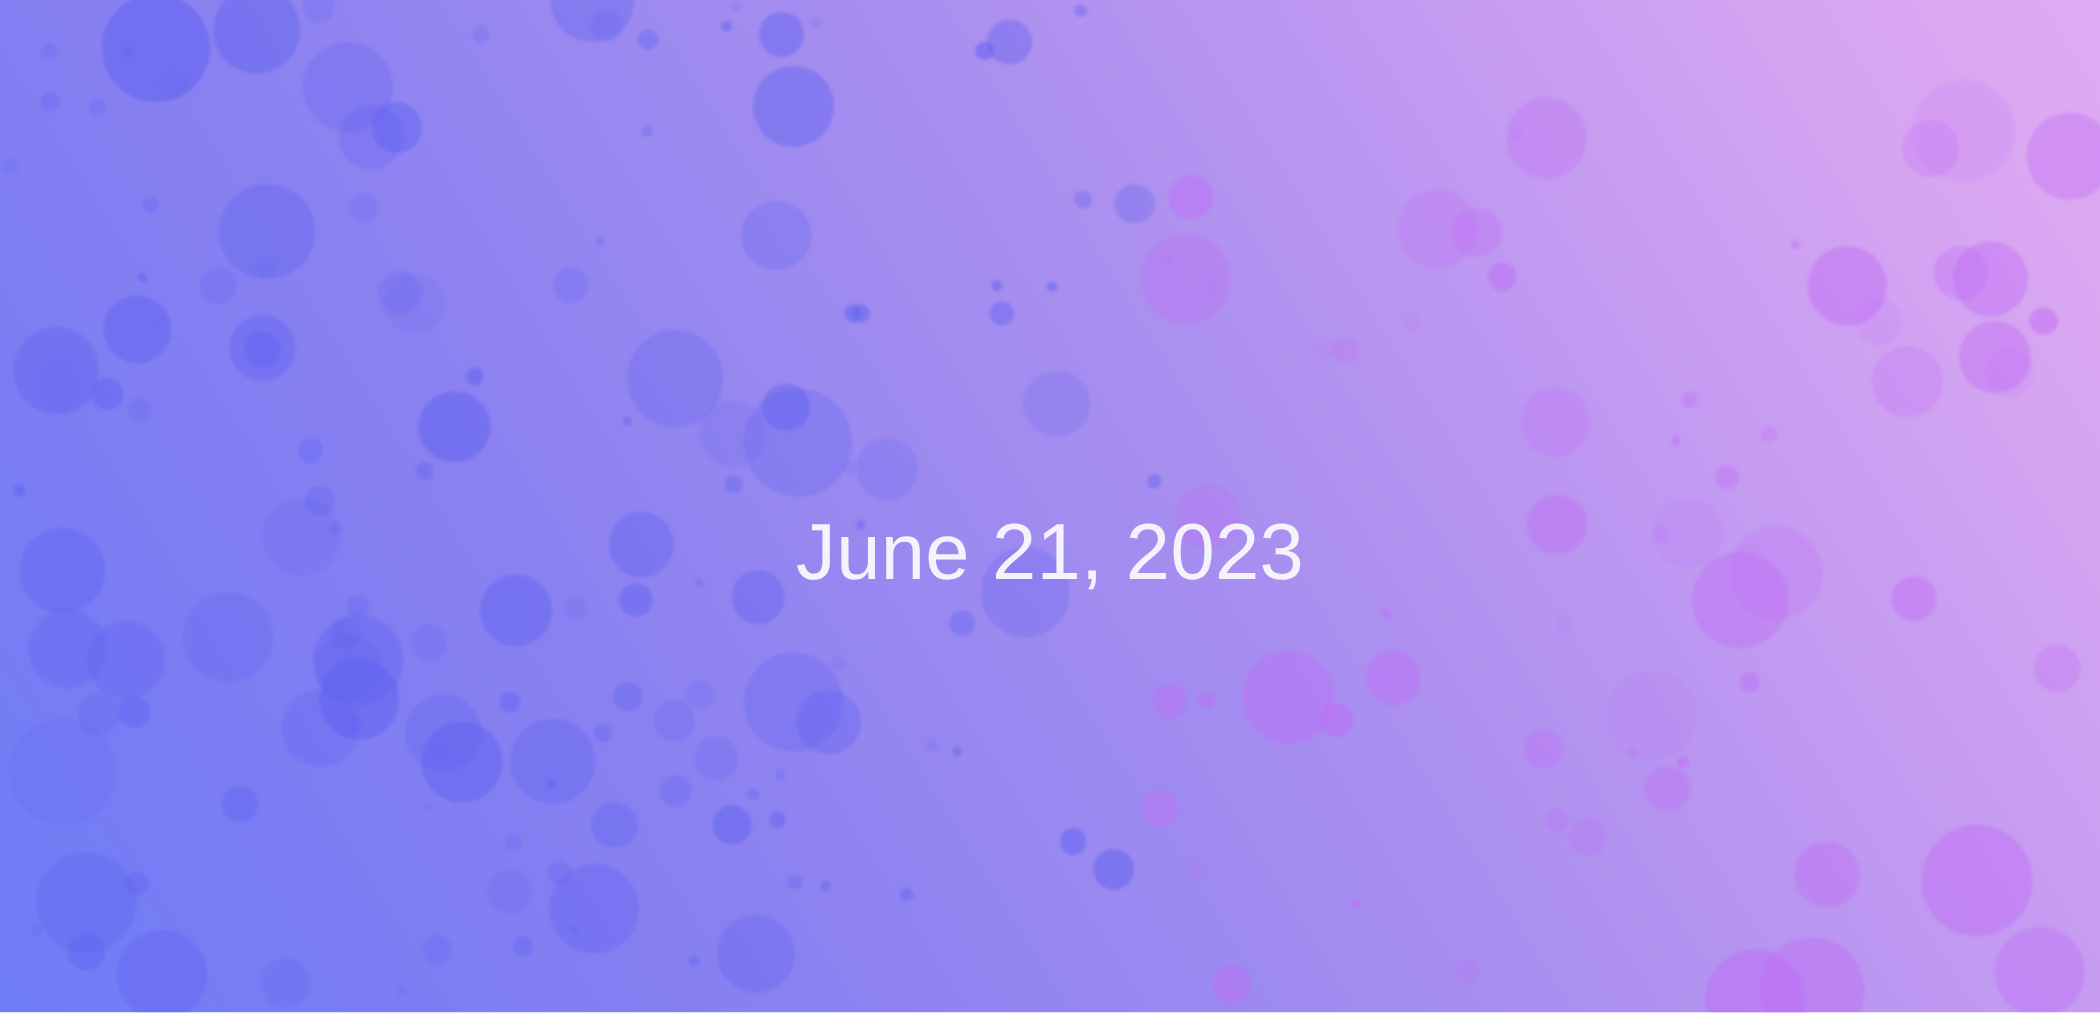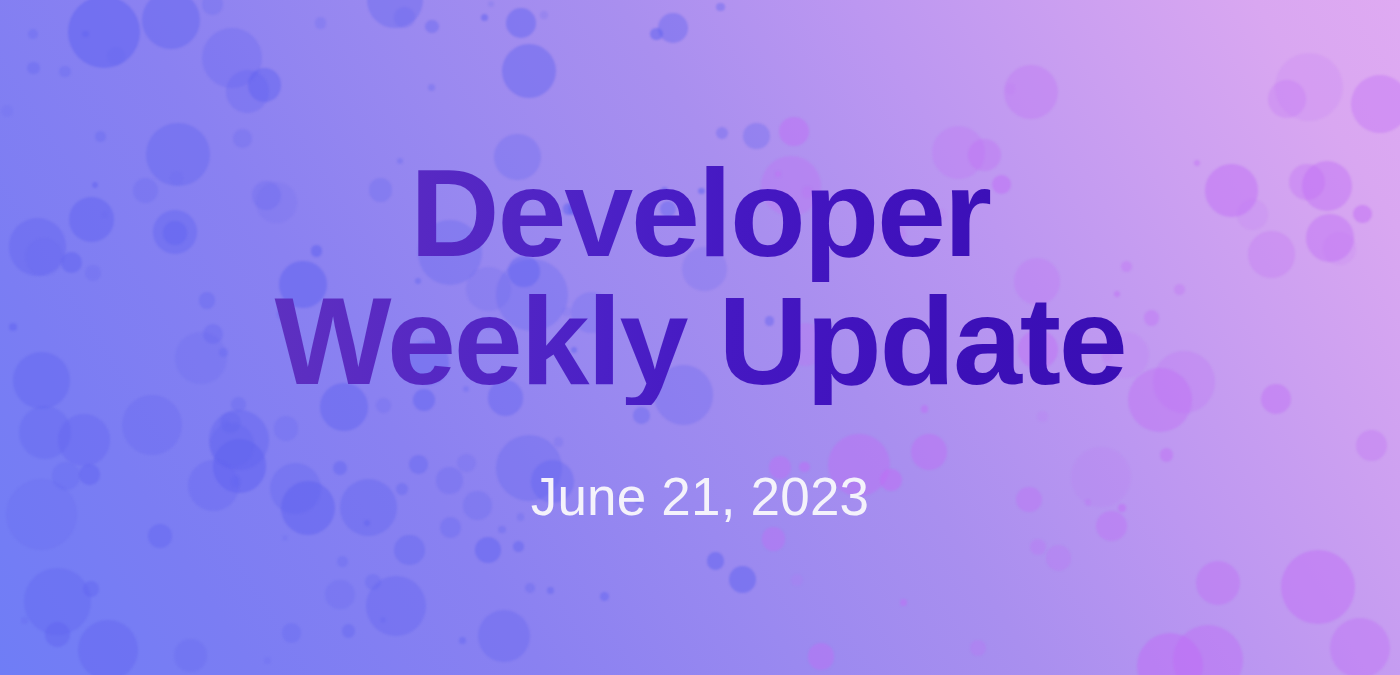--- a/index.html
+++ b/index.html
@@ -295,20 +295,16 @@
       <span class="dot" style="left: 1302px; top: 161px; width: 50px; height: 50px; background: rgba(193, 107, 246, 0.427);"></span>
       <span class="dot" style="left: 1306px; top: 214px; width: 48px; height: 48px; background: rgba(193, 107, 246, 0.427);"></span>
       <span class="dot" style="left: 1128px; top: 368px; width: 64px; height: 64px; background: rgba(193, 107, 246, 0.4);"></span>
       <span class="dot" style="left: 1281px; top: 550px; width: 74px; height: 74px; background: rgba(193, 107, 246, 0.455);"></span>
       <span class="dot" style="left: 1196px; top: 561px; width: 44px; height: 44px; background: rgba(193, 107, 246, 0.4);"></span>
       <span class="dot" style="left: 1173px; top: 625px; width: 70px; height: 70px; background: rgba(193, 107, 246, 0.427);"></span>
       <span class="dot" style="left: 1330px; top: 618px; width: 60px; height: 60px; background: rgba(193, 107, 246, 0.38);"></span>
     </div>
 
   <div id="content">
-    <h1 id="headline">
-      <span class="line">Developer</span>
-      <span class="line">Weekly Update</span>
-    </h1>
     <p id="subtitle">June 21, 2023</p>
   </div>
 
 </div>
 
 </body></html>

